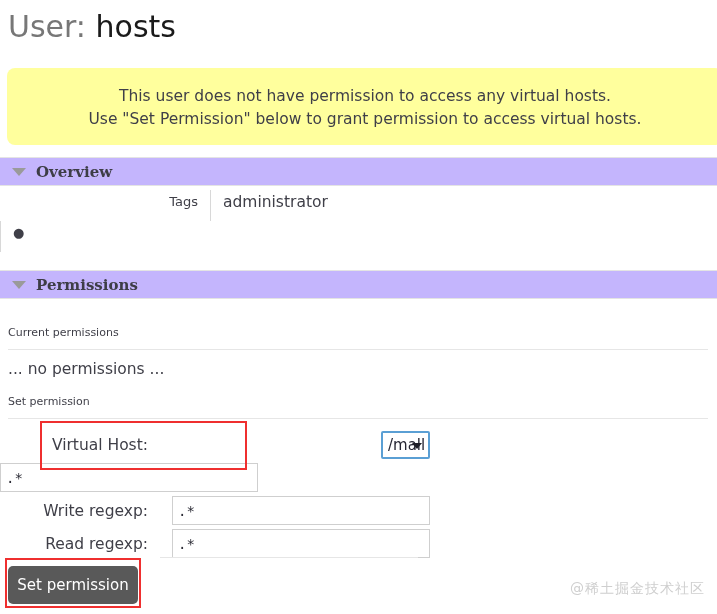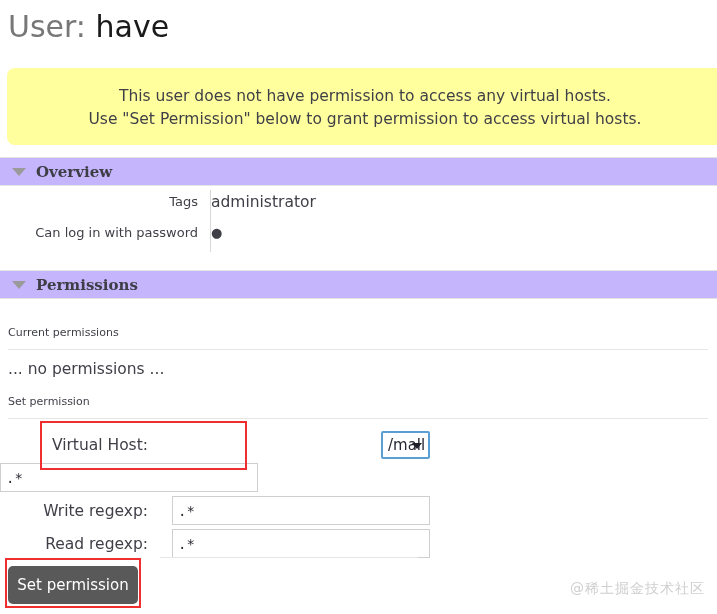--- a/index.html
+++ b/index.html
@@ -103,20 +103,21 @@
     text-align: right;
     padding-right: 12px;
     box-sizing: border-box;
     font-size: 13px;
     line-height: 24px;
     color: #3f3f48;
     white-space: nowrap;
   }
   .kv-val {
     border-left: 1px solid #d8d8d8;
+    padding-left: 12px;
     font-size: 15.5px;
     line-height: 24px;
     color: #3f3f48;
     min-height: 31px;
     box-sizing: border-box;
     white-space: nowrap;
   }
   .kv-val.bulletish {
     font-size: 13px;
   }
@@ -270,40 +271,39 @@
     color: #cfcfcf;
     white-space: nowrap;
     letter-spacing: 1px;
   }
 </style>
 </head>
 <body>
 
 <div id="page-title">
   <span class="title-prefix">User:</span>
-  <span class="title-value">have</span>
+  <span class="title-value">hosts</span>
 </div>
 
 <div id="warning-banner">
   <span class="warn-line">This user does not have permission to access any virtual hosts.</span>
   <span class="warn-line">Use "Set Permission" below to grant permission to access virtual hosts.</span>
 </div>
 
 <div class="section-header" id="header-overview">
   <span class="twisty"></span>
   <span class="sec-title">Overview</span>
 </div>
 
 <div id="overview-list">
   <div class="kv-row">
     <div class="kv-key">Tags</div>
     <div class="kv-val">administrator</div>
   </div>
   <div class="kv-row">
-    <div class="kv-key">Can log in with password</div>
     <div class="kv-val bulletish">●</div>
   </div>
 </div>
 
 <div class="section-header" id="header-permissions">
   <span class="twisty"></span>
   <span class="sec-title">Permissions</span>
 </div>
 
 <div class="form-label-line" id="label-current-permissions">Current permissions</div>

